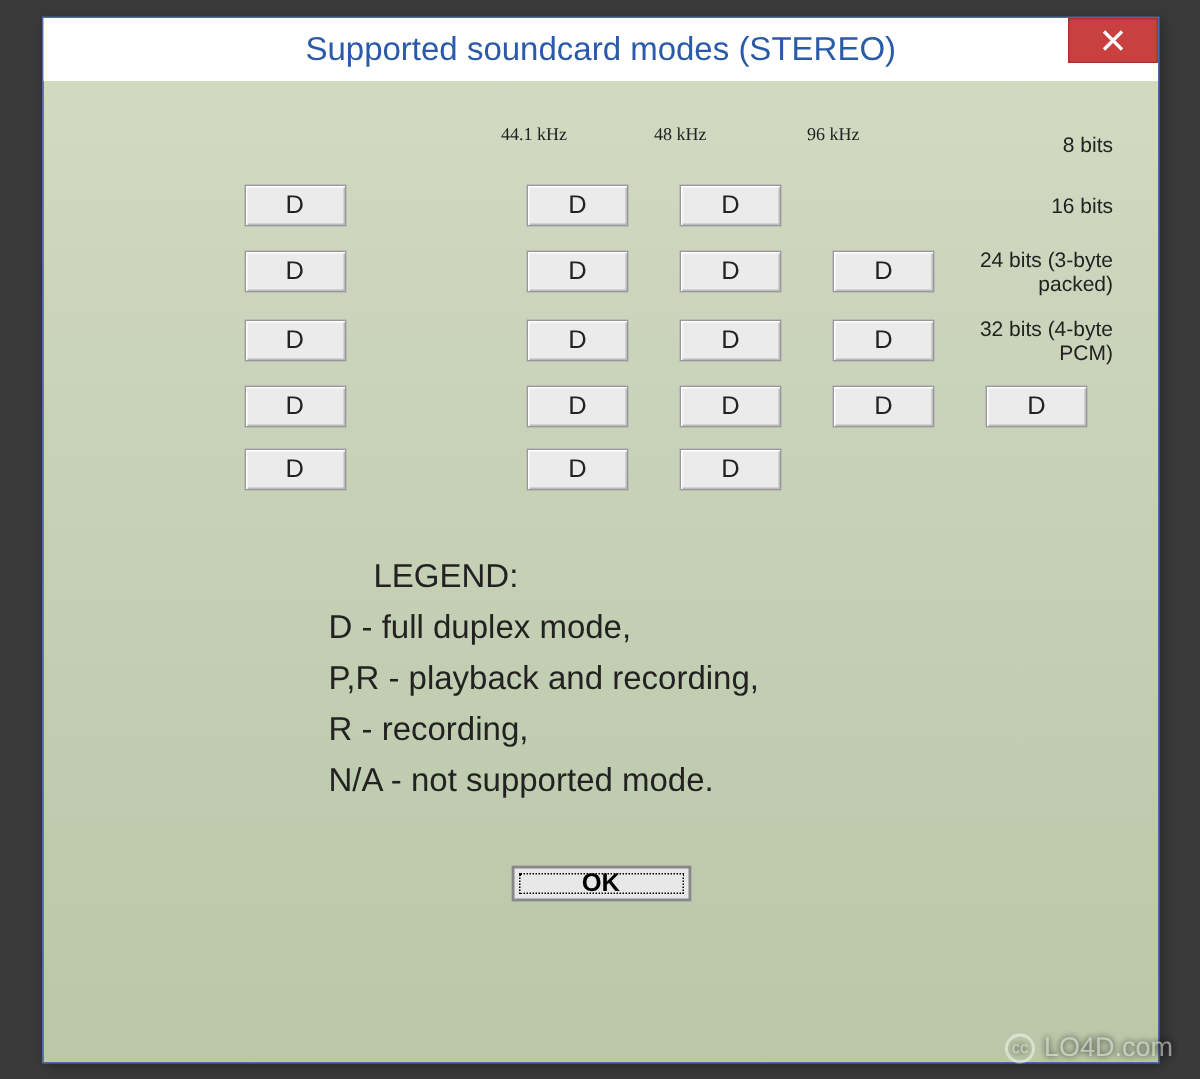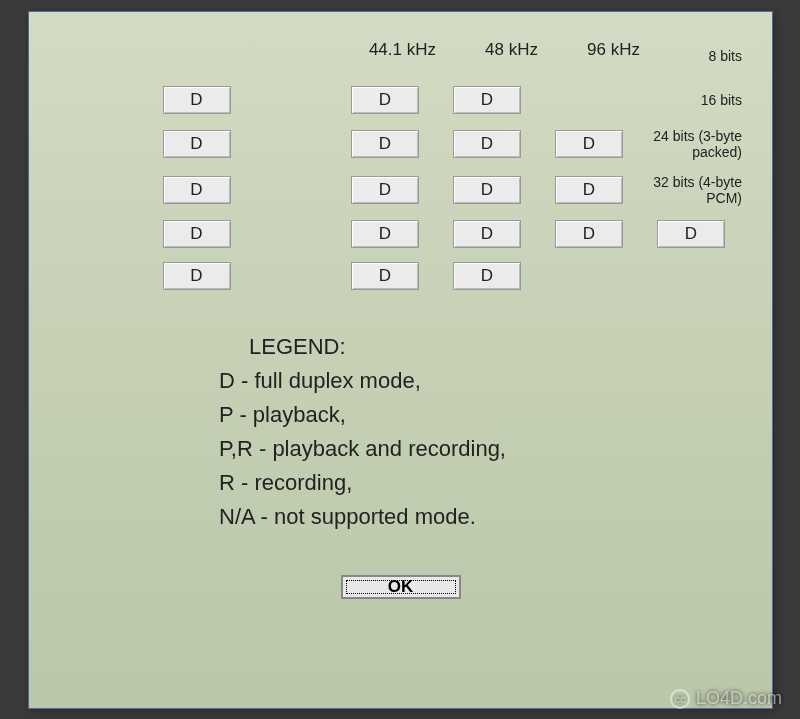--- a/index.html
+++ b/index.html
@@ -52,24 +52,25 @@
     .content {
       padding: 28px 30px 10px 30px;
     }
     .grid {
       display: grid;
       grid-template-columns: 275px repeat(4, 102px);
       row-gap: 14px;
       align-items: center;
     }
     .col-header {
-      text-align: right;
-      font-size: 17px;
+      text-align: left;
+      font-size: 12px;
       color: #222;
       padding-bottom: 12px;
+      font-family: Liberation Serif, serif;
     }
     .row-header {
       font-size: 14px;
       color: #222;
       text-align: right;
     }
     .cell {
       display: flex;
       justify-content: center;
     }
@@ -130,20 +131,28 @@
       border: 2px solid rgba(255,255,255,0.5);
       border-radius: 50%;
       display: flex; align-items: center; justify-content: center;
       font-size: 11px;
     }
   </style>
 </head>
 <body>
 
 <div class="dialog">
+  <div class="titlebar">
+    <span class="title-text">Supported soundcard modes (STEREO)</span>
+    <div class="close-btn">
+      <svg viewBox="0 0 14 14">
+          <path d="M1 1 L13 13 M13 1 L1 13" stroke="#fff" stroke-width="2.2" fill="none"></path>
+        </svg>
+    </div>
+  </div>
 
   <div class="content">
     <div class="grid">
       <div></div>
       <div class="col-header">44.1 kHz</div>
       <div class="col-header">48 kHz</div>
       <div class="col-header">96 kHz</div>
 
       <div class="row-header">8 bits</div>
       <div class="cell">
@@ -211,21 +220,20 @@
           <div class="mode-box">D</div>
         </div>
       <div class="cell">
           <div class="mode-box">D</div>
         </div>
     </div>
 
     <div class="legend">
       <div class="legend-title">LEGEND:</div>
       <div>D - full duplex mode,</div>
-      <div>P - playback,</div>
       <div>P,R - playback and recording,</div>
       <div>R - recording,</div>
       <div>N/A - not supported mode.</div>
     </div>
 
     <div class="ok-row">
       <div class="ok-btn">OK</div>
     </div>
   </div>
 </div>

